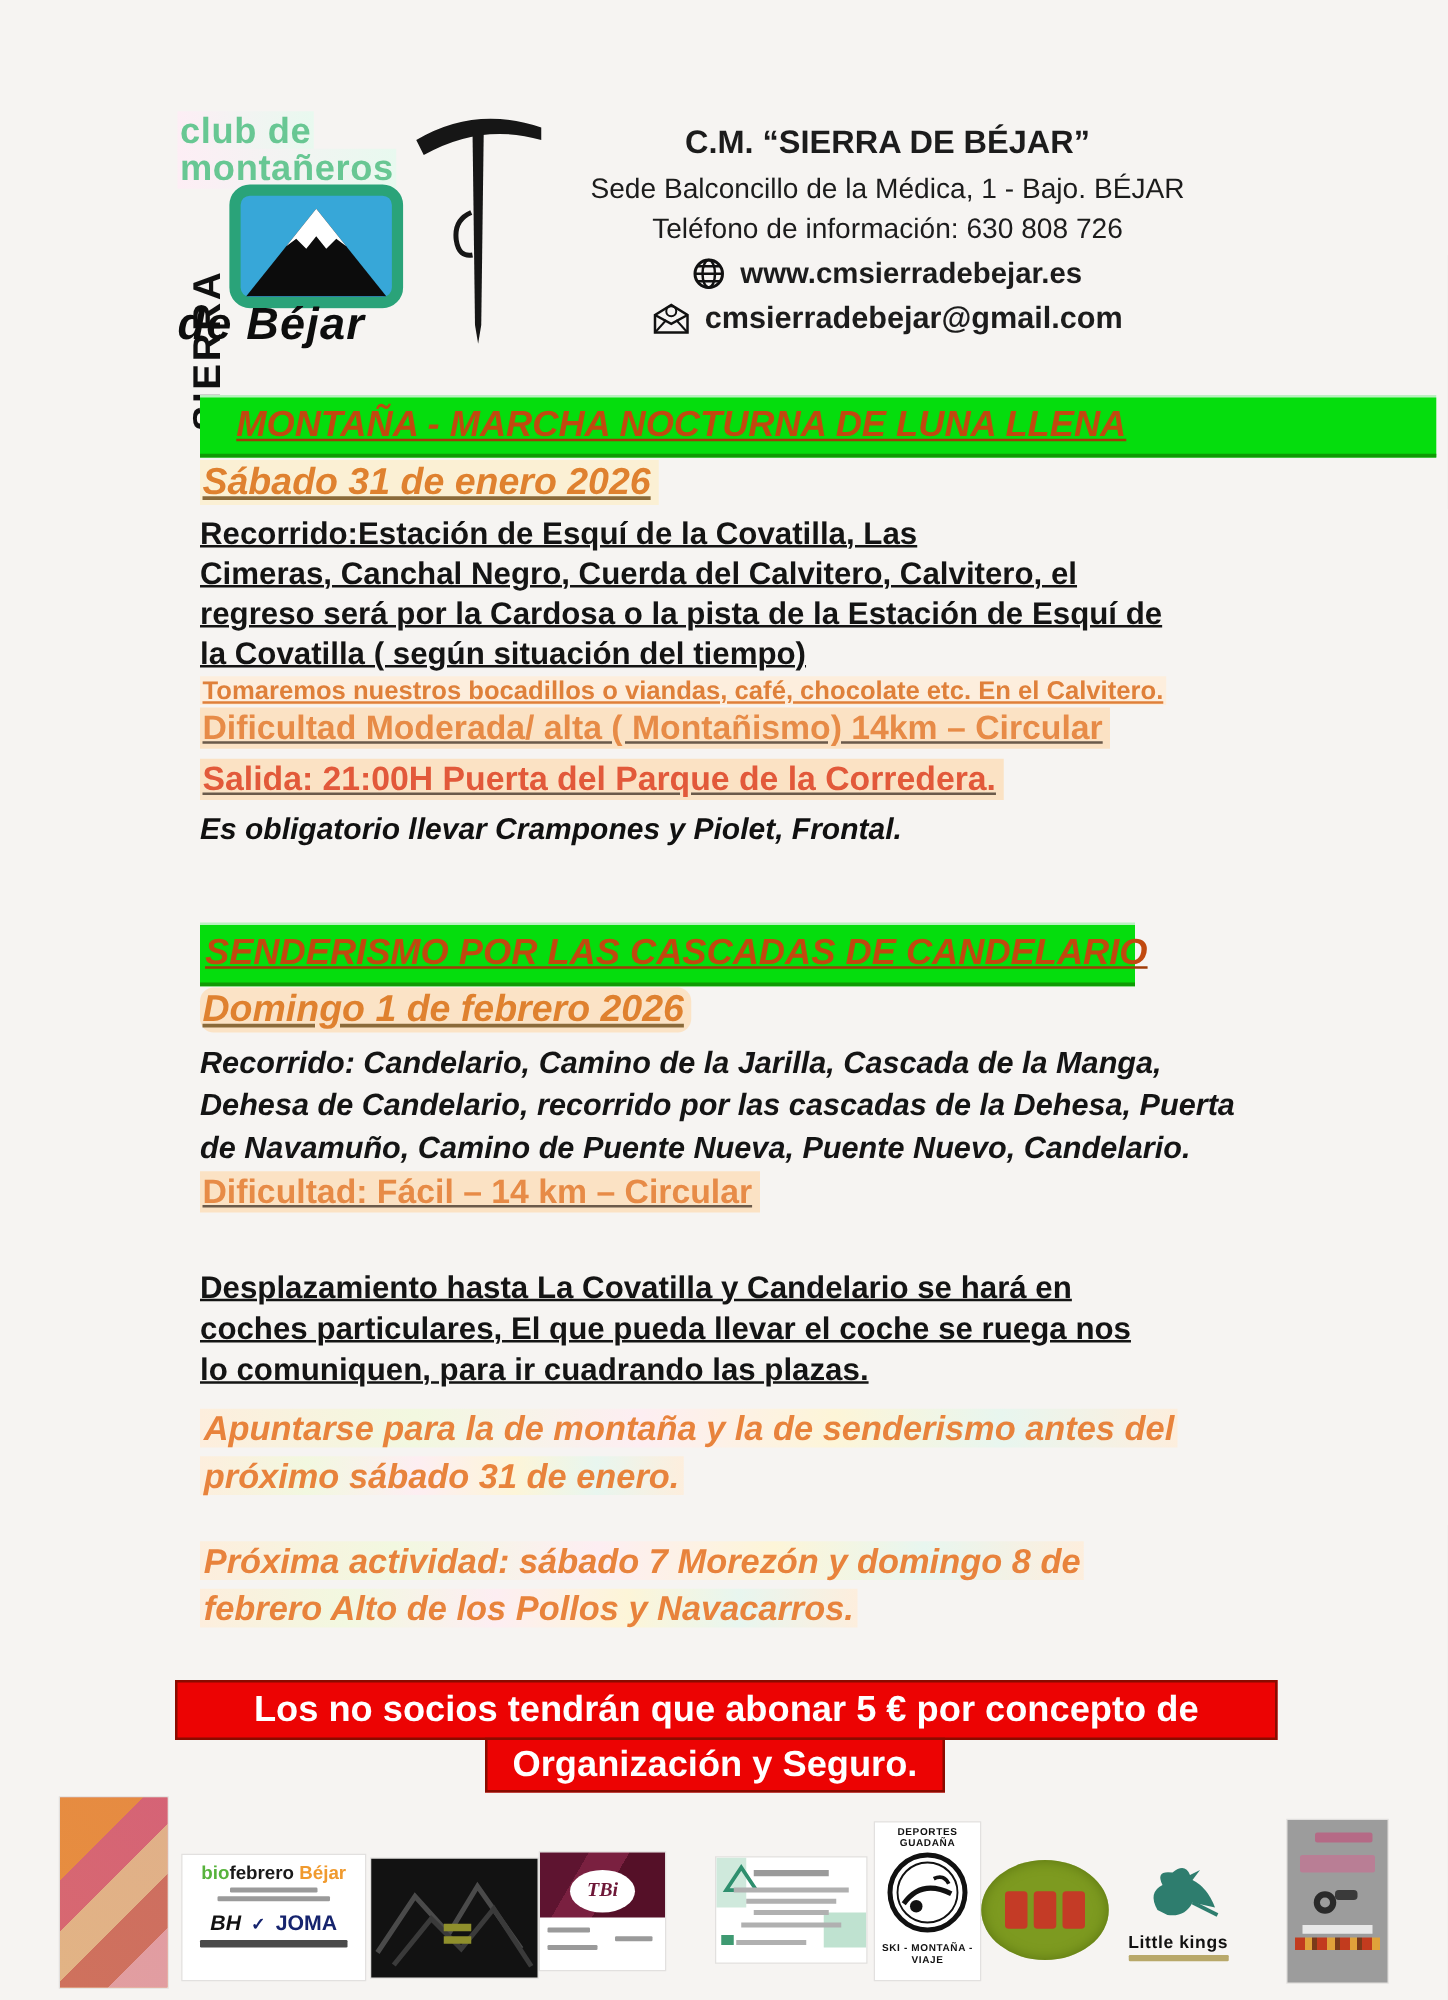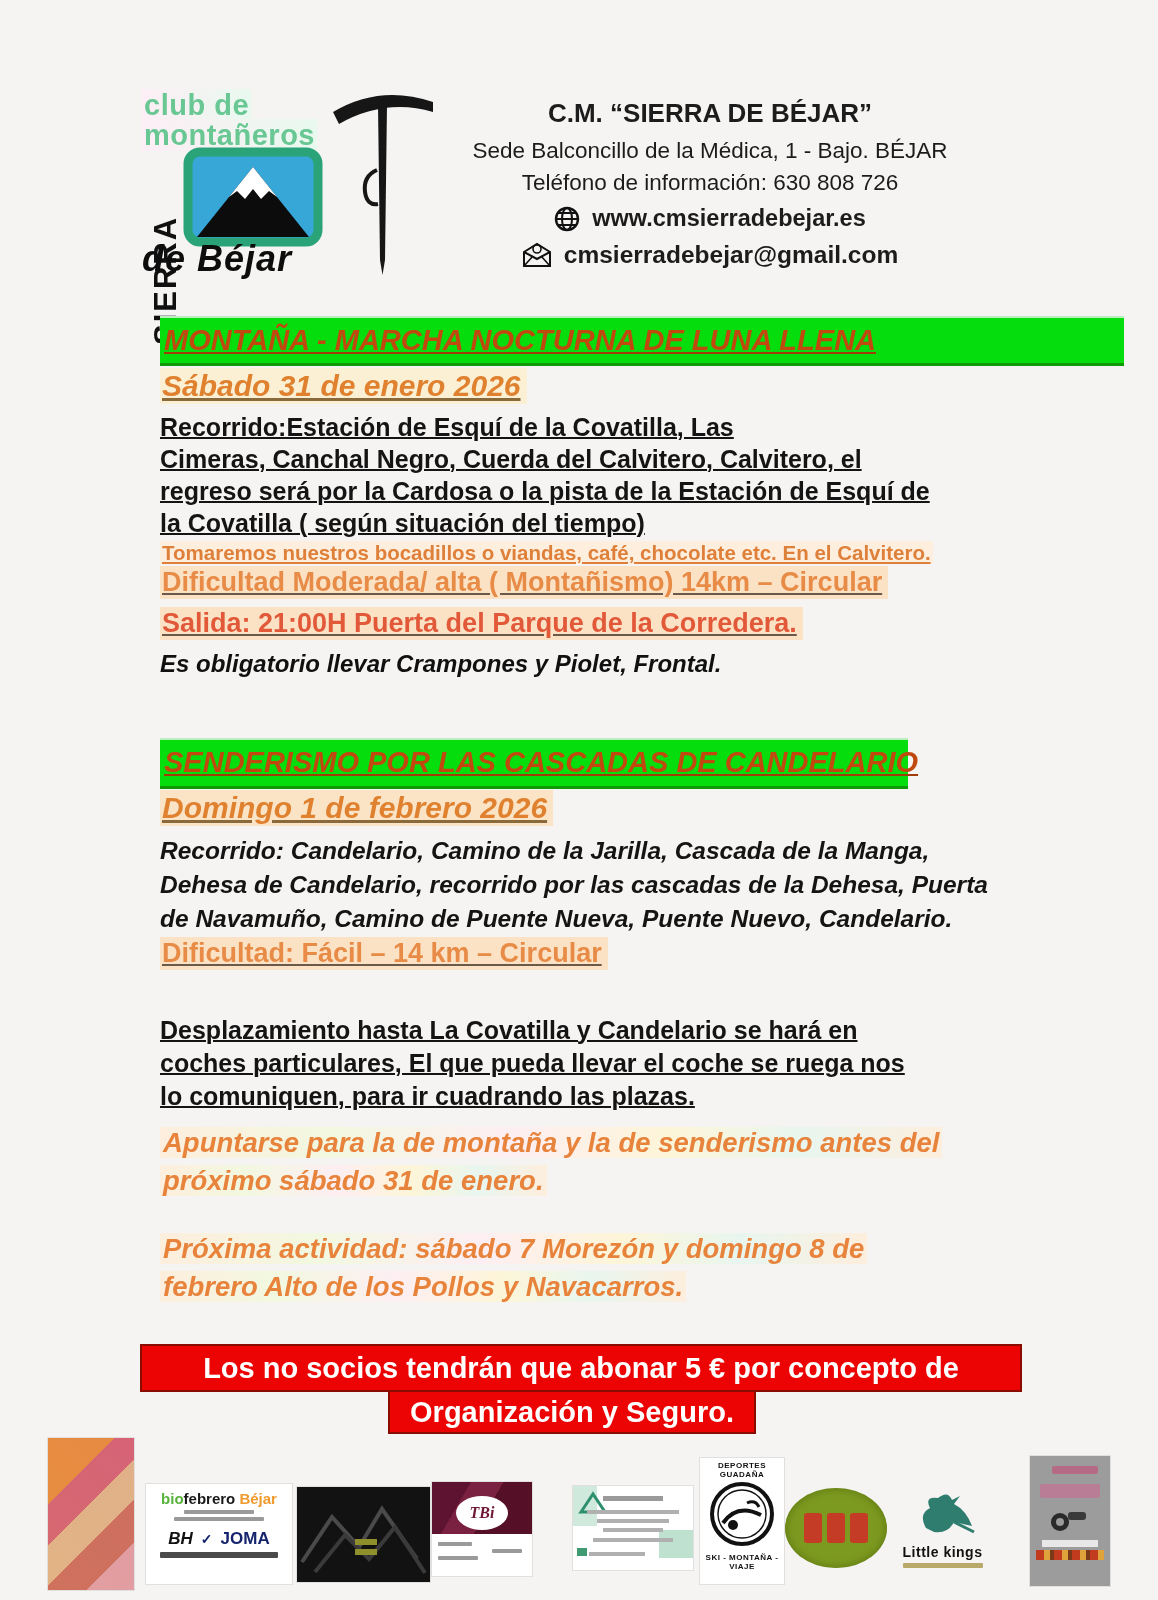--- a/index.html
+++ b/index.html
@@ -17,21 +17,21 @@
   .hdr-addr{font-size:22.5px;margin-top:9px;}
   .hdr-phone{font-size:22.5px;margin-top:6px;}
   .hdr-row{font-size:23.5px;font-weight:bold;margin-top:9px;display:flex;align-items:center;justify-content:center;gap:12px;}
   .icon-svg{display:inline-block;vertical-align:middle;}
 
   
   .greenbar{background:#05dd0d;border-bottom:3px solid #0f9a05;box-shadow:0 -2px 0 #baf0c0;}
   .greenbar .t{font-size:29px;font-weight:bold;font-style:italic;color:#c1490f;text-decoration:underline;text-decoration-color:#a03c08;padding:0 4px;line-height:45px;white-space:nowrap;}
   .datebig{font-size:30px;font-weight:bold;font-style:italic;color:#df812f;text-decoration:underline;text-decoration-color:#8a6a3a;}
   .hl-cream{background:#fbf0d4;padding:1px 6px 2px 2px;}
-  .hl-peach{background:#fbe3c6;padding:1px 6px 2px 2px;}
+  .hl-peach{background:#fbe3c6;padding:1px 6px 2px 2px;border-radius:11px;}
   .routeline{font-size:25px;font-weight:bold;color:#141414;line-height:32px;}
   .routeline span{text-decoration:underline;text-decoration-thickness:2px;}
   .ital-route{font-size:24.5px;font-weight:bold;font-style:italic;color:#141414;line-height:34px;}
   .foodnote{font-size:20.5px;font-weight:bold;color:#df803a;}
   .foodnote span{text-decoration:underline;background:#fdeedd;padding:0 2px;}
   .orangeline{font-size:27px;font-weight:bold;color:#e78b47;}
   .orangeline span{text-decoration:underline;text-decoration-color:#6b5a4a;background:#fbe2c4;padding:1px 6px 2px 2px;}
   .redline{color:#e2593a;}
   .equip{font-size:24px;font-weight:bold;font-style:italic;color:#101010;}
   .transline{font-size:25px;font-weight:bold;color:#141414;line-height:33px;}
@@ -103,21 +103,21 @@
         <polygon points="2,10 15,2 28,10 28,24 2,24" fill="none" stroke="#111" stroke-width="2"></polygon>
         <polyline points="2,10 15,17 28,10" fill="none" stroke="#111" stroke-width="2"></polyline>
         <polyline points="2,24 11,14" fill="none" stroke="#111" stroke-width="1.6"></polyline>
         <polyline points="28,24 19,14" fill="none" stroke="#111" stroke-width="1.6"></polyline>
         <circle cx="15" cy="7" r="4" fill="none" stroke="#111" stroke-width="1.6"></circle>
       </svg>
       <span>cmsierradebejar@gmail.com</span>
     </div>
   </div>
 
-  <div class="abs greenbar" style="left:160px;top:318px;width:964px;height:45px;">
+  <div class="abs greenbar" style="left:160px;top:318px;width:964px;height:45px;padding-left:25px;">
     <span class="t">MONTAÑA - MARCHA NOCTURNA DE LUNA LLENA</span>
   </div>
   <div class="abs datebig" style="left:160px;top:369px;">
     <span class="hl-cream">Sábado 31 de enero 2026</span>
   </div>
   <div class="abs" style="left:160px;top:411px;">
     <div class="routeline"><span>Recorrido:Estación de Esquí de la Covatilla, Las</span></div>
     <div class="routeline"><span>Cimeras, Canchal Negro,  Cuerda del Calvitero, Calvitero, el</span></div>
     <div class="routeline"><span>regreso será por la Cardosa o la pista  de la Estación de Esquí de</span></div>
     <div class="routeline"><span>la Covatilla ( según situación del tiempo)</span></div>

